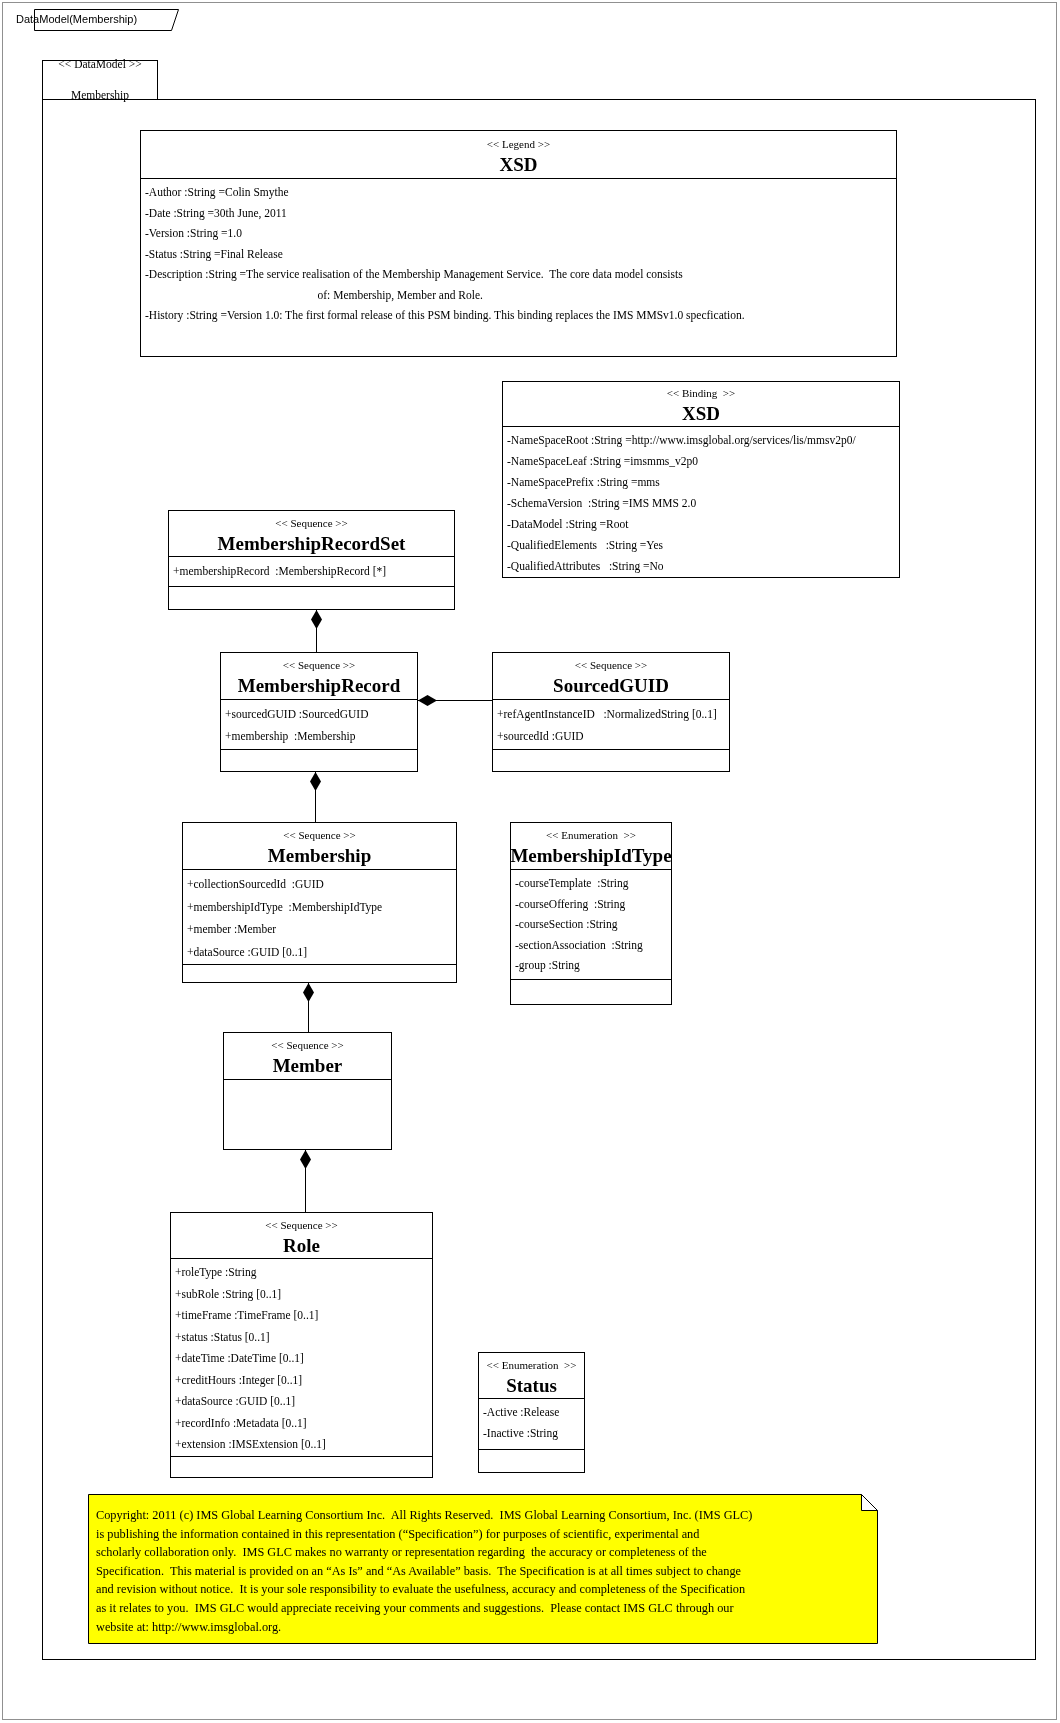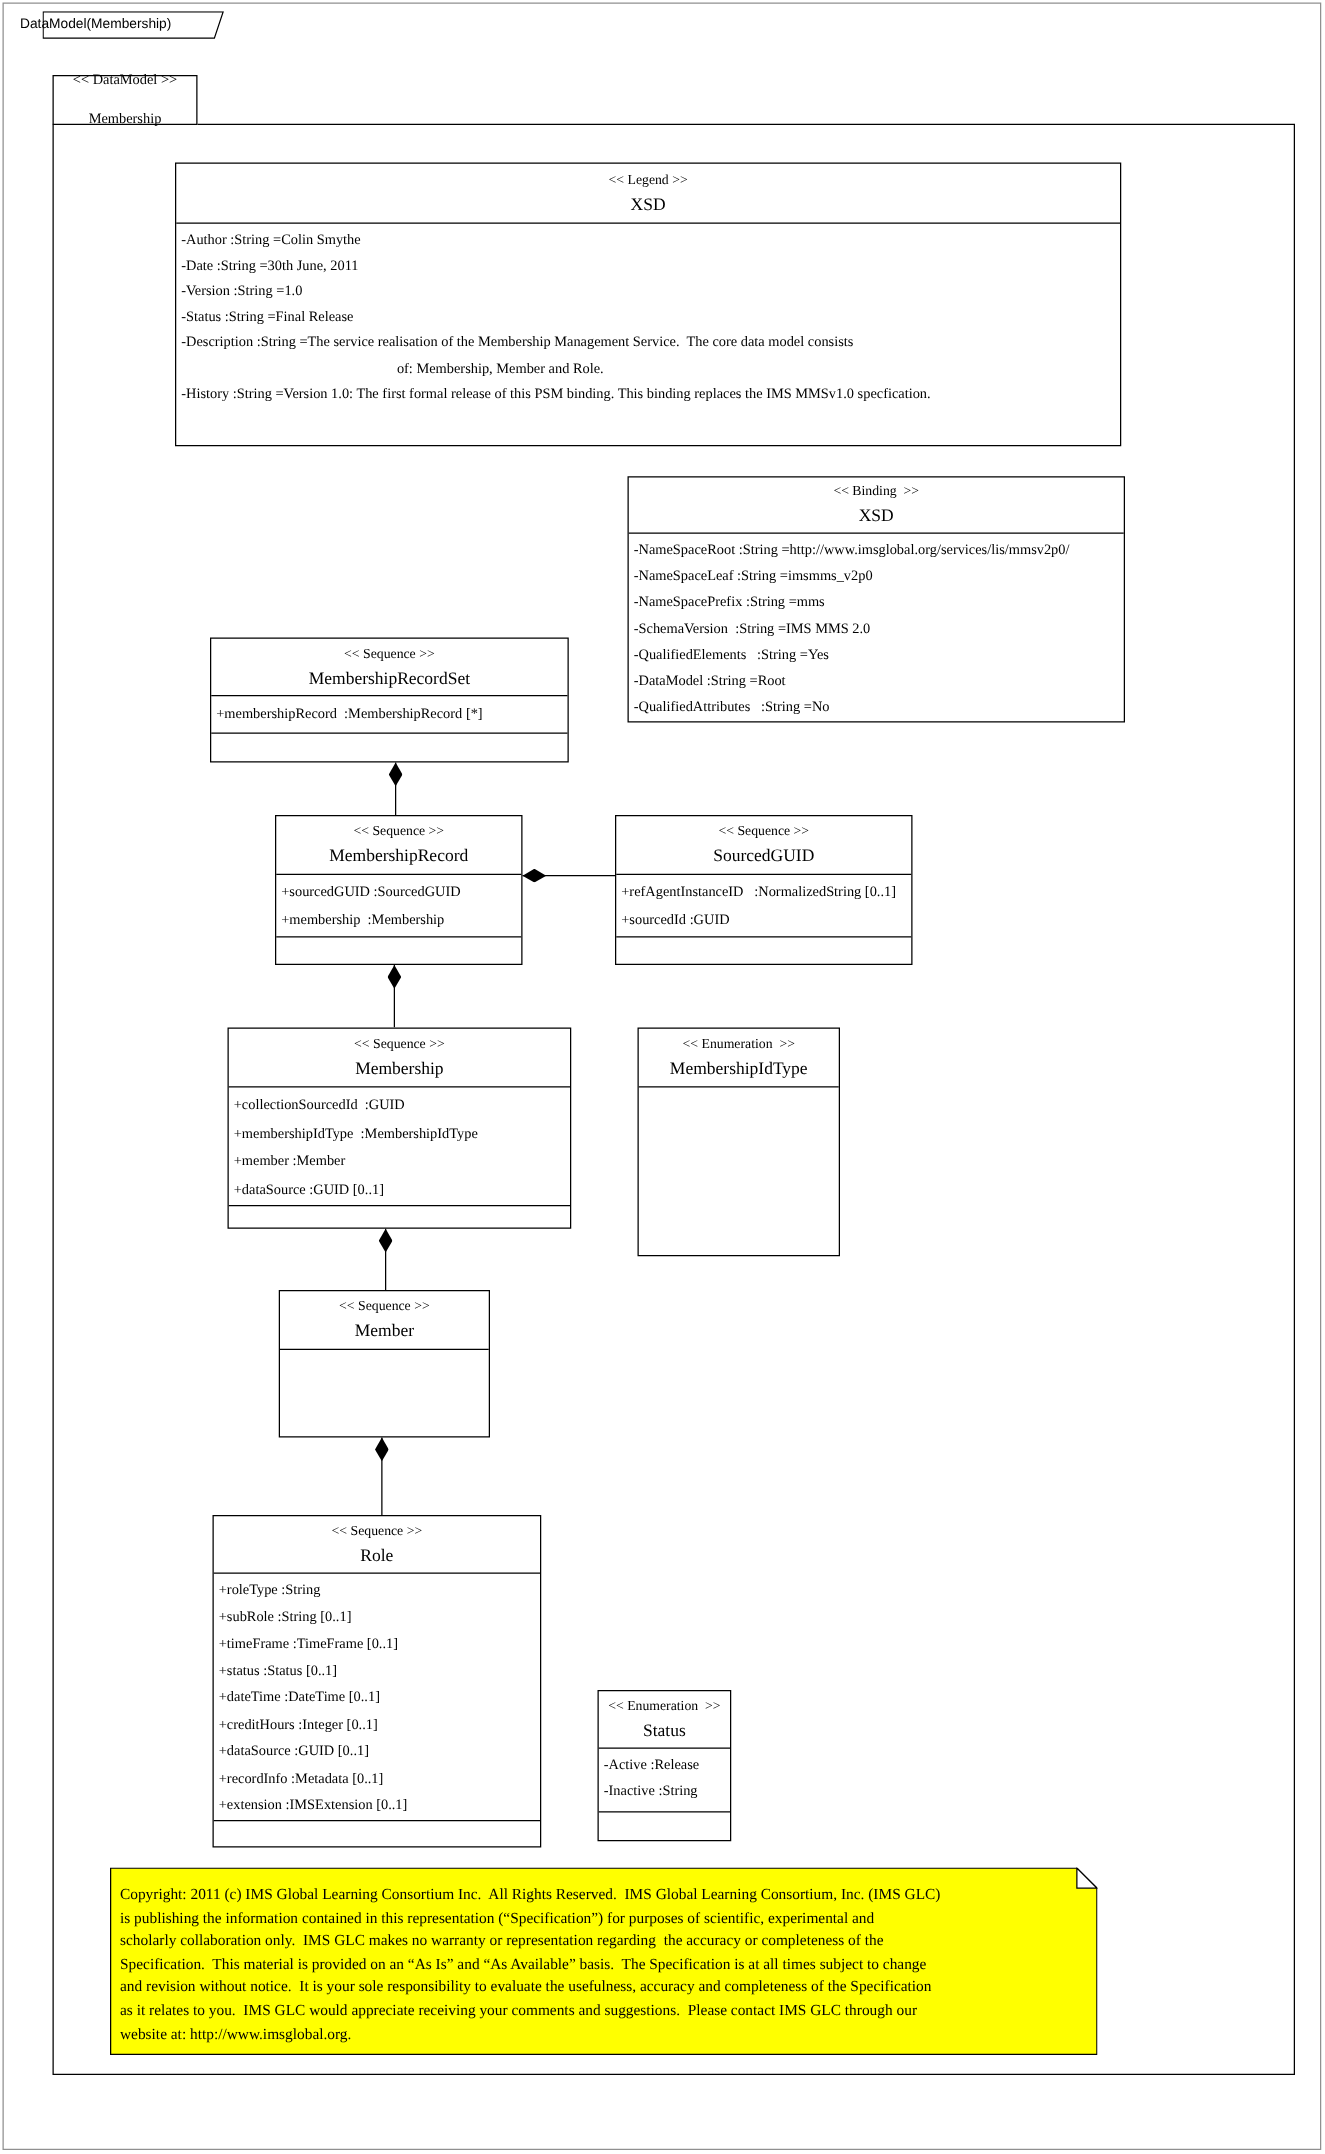--- a/index.html
+++ b/index.html
@@ -16,21 +16,21 @@
   
   .tabwrap{position:absolute;left:10px;top:9px;width:152px;height:23px;padding-left:24px;}
   .tabtext{position:absolute;left:6px;top:4px;font-family:"Liberation Sans","DejaVu Sans",sans-serif;
            font-size:11px;white-space:pre;}
   
   .cbox{position:absolute;background:#fff;border:1px solid #000;box-sizing:border-box;
         display:flex;flex-direction:column;}
   .chead{flex:none;display:flex;flex-direction:column;align-items:center;justify-content:center;
          gap:7px;box-sizing:border-box;overflow:hidden;}
   .stereo{font-size:11px;line-height:12px;white-space:pre;}
-  .cname{font-size:14px;font-weight:normal;line-height:15px;white-space:pre;}
+  .cname{font-size:19px;font-weight:bold;line-height:15px;white-space:pre;}
   .cattrs{flex:none;border-top:1px solid #000;box-sizing:border-box;
           padding:3px 4px 0 4px;font-size:11.5px;white-space:pre;overflow:hidden;}
   .cattrs.fill{flex:1 1 auto;}
   .cops{flex:1 1 auto;border-top:1px solid #000;box-sizing:border-box;}
   
   .vline{position:absolute;width:1px;background:#000;}
   .hline{position:absolute;height:1px;background:#000;}
   .dia-v{position:absolute;width:11px;height:19px;background:#000;
          clip-path:polygon(50% 0,100% 50%,50% 100%,0 50%);}
   .dia-h{position:absolute;width:19px;height:11px;background:#000;
@@ -66,21 +66,21 @@
       <div class="cname">XSD</div>
     </div>
     <div class="cattrs fill" style="line-height:20.5px"><div>-Author :String =Colin Smythe</div><div>-Date :String =30th June, 2011</div><div>-Version :String =1.0</div><div>-Status :String =Final Release</div><div>-Description :String =The service realisation of the Membership Management Service.  The core data model consists</div><div>                                                            of: Membership, Member and Role.</div><div>-History :String =Version 1.0: The first formal release of this PSM binding. This binding replaces the IMS MMSv1.0 specfication.</div></div>
   </div>
 
   <div class="cbox" style="left:502px;top:381px;width:398px;height:197px;">
     <div class="chead" style="height:44px">
       <div class="stereo">&lt;&lt; Binding  &gt;&gt;</div>
       <div class="cname">XSD</div>
     </div>
-    <div class="cattrs fill" style="line-height:21px"><div>-NameSpaceRoot :String =http://www.imsglobal.org/services/lis/mmsv2p0/</div><div>-NameSpaceLeaf :String =imsmms_v2p0</div><div>-NameSpacePrefix :String =mms</div><div>-SchemaVersion  :String =IMS MMS 2.0</div><div>-QualifiedElements   :String =Yes</div><div>-DataModel :String =Root</div><div>-QualifiedAttributes   :String =No</div></div>
+    <div class="cattrs fill" style="line-height:21px"><div>-NameSpaceRoot :String =http://www.imsglobal.org/services/lis/mmsv2p0/</div><div>-NameSpaceLeaf :String =imsmms_v2p0</div><div>-NameSpacePrefix :String =mms</div><div>-SchemaVersion  :String =IMS MMS 2.0</div><div>-DataModel :String =Root</div><div>-QualifiedElements   :String =Yes</div><div>-QualifiedAttributes   :String =No</div></div>
   </div>
 
   <div class="cbox" style="left:168px;top:510px;width:287px;height:100px;">
     <div class="chead" style="height:45px">
       <div class="stereo">&lt;&lt; Sequence &gt;&gt;</div>
       <div class="cname">MembershipRecordSet</div>
     </div>
     <div class="cattrs" style="height:30px;line-height:23px"><div>+membershipRecord  :MembershipRecord [*]</div></div>
     <div class="cops"></div>
   </div>
@@ -119,20 +119,21 @@
     </div>
     <div class="cattrs" style="height:95px;line-height:22.5px"><div>+collectionSourcedId  :GUID</div><div>+membershipIdType  :MembershipIdType</div><div>+member :Member</div><div>+dataSource :GUID [0..1]</div></div>
     <div class="cops"></div>
   </div>
 
   <div class="cbox" style="left:510px;top:822px;width:162px;height:183px;">
     <div class="chead" style="height:46px">
       <div class="stereo">&lt;&lt; Enumeration  &gt;&gt;</div>
       <div class="cname">MembershipIdType</div>
     </div>
+    <div class="cattrs" style="height:110px;line-height:20.5px"><div>-courseTemplate  :String</div><div>-courseOffering  :String</div><div>-courseSection :String</div><div>-sectionAssociation  :String</div><div>-group :String</div></div>
     <div class="cops"></div>
   </div>
 
   <div class="vline" style="left:308px;top:983px;height:49px"></div>
   <div class="dia-v" style="left:303px;top:983px"></div>
 
   <div class="cbox" style="left:223px;top:1032px;width:169px;height:118px;">
     <div class="chead" style="height:46px">
       <div class="stereo">&lt;&lt; Sequence &gt;&gt;</div>
       <div class="cname">Member</div>

